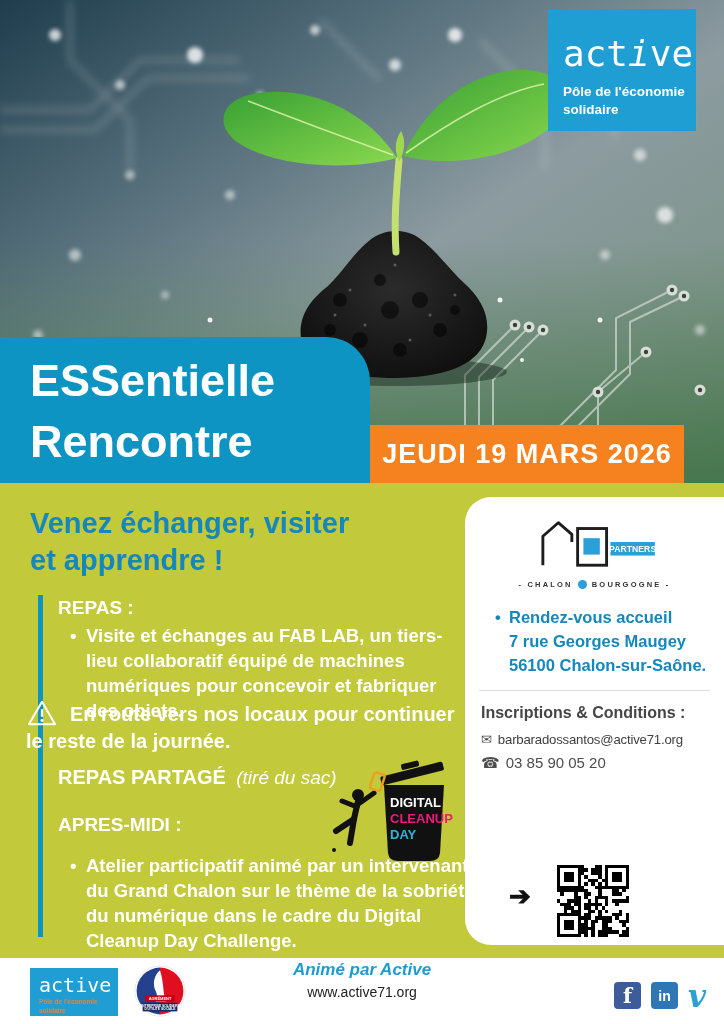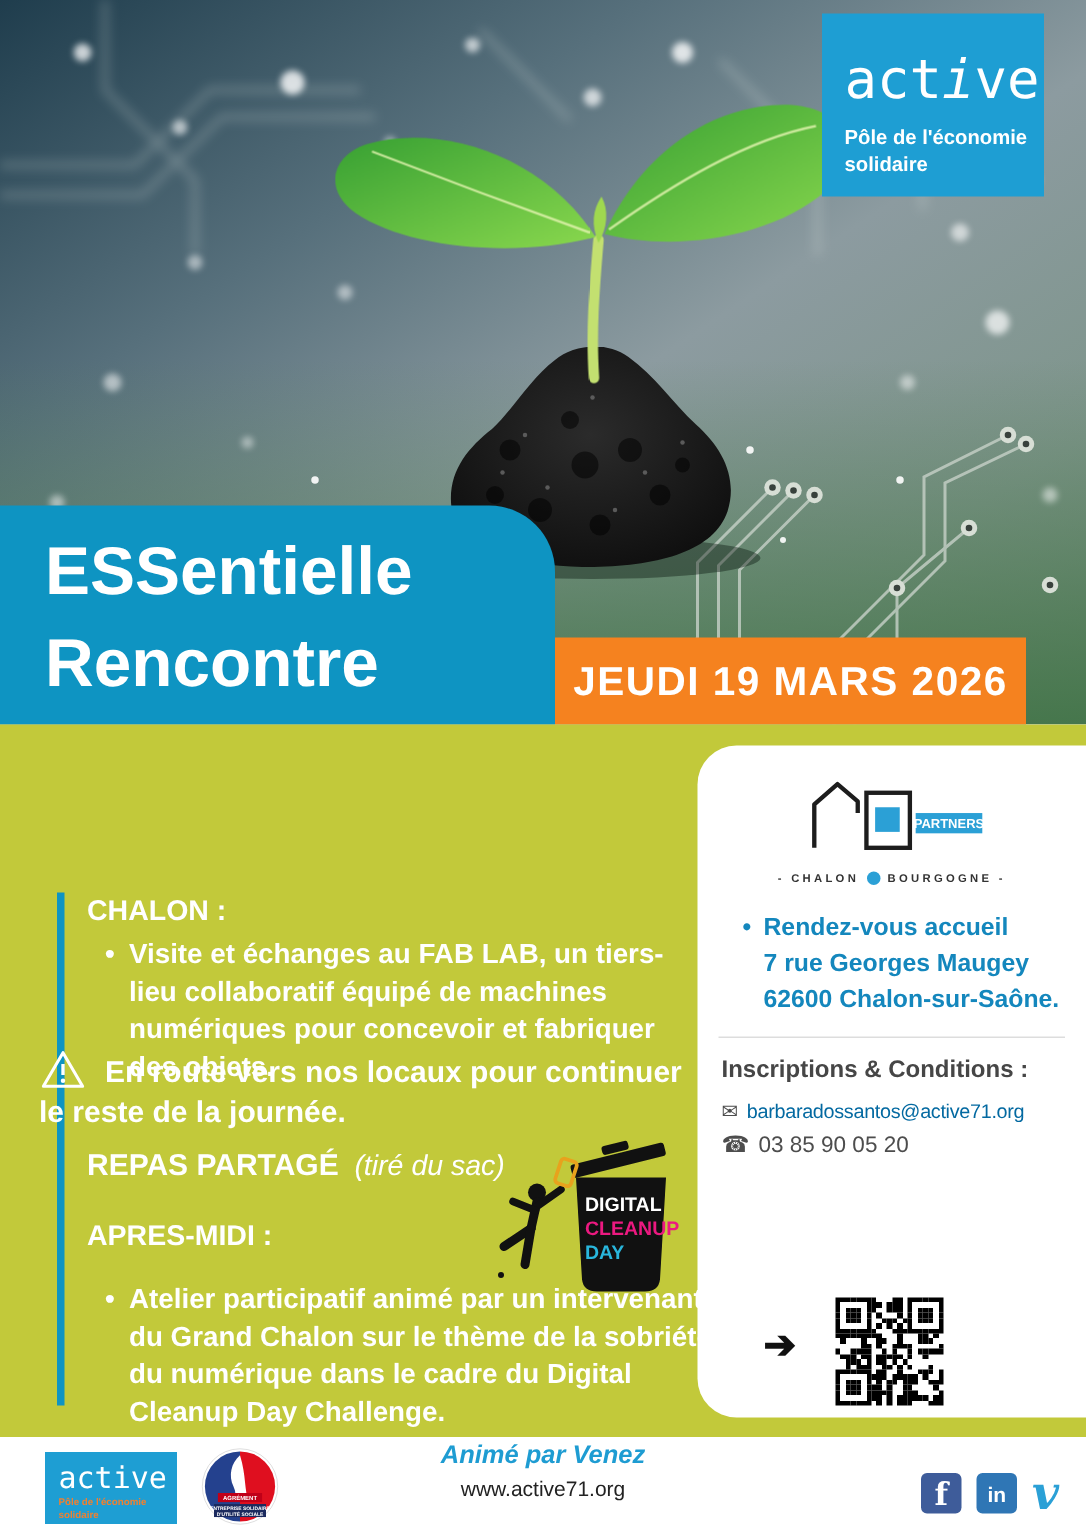--- a/index.html
+++ b/index.html
@@ -50,21 +50,21 @@
   .usi-dot{width:9px;height:9px;border-radius:50%;background:#2BA0D6;display:inline-block;}
   .sched{list-style:none;margin:16px 0 0;padding:0 6px 0 30px;color:#1487BD;font-weight:bold;font-size:16.5px;line-height:24px;}
   .sched li{position:relative;padding-left:14px;}
   .sched li::before{content:"\2022";position:absolute;left:0;}
   .divider{height:1px;background:#ddd;margin:13px 14px 11px;}
   .insc{padding:0 16px;color:#4d4d4d;font-size:15px;line-height:22px;}
   .insc-title{font-weight:bold;font-size:16px;color:#464646;margin-bottom:5px;}
   .line{margin-bottom:1px;}
   .ic{margin-right:6px;}
   .email{font-size:13.2px;letter-spacing:-0.2px;}
-  .email a{color:#0369a1;text-decoration:none;}
+  .email a{color:#404040;text-decoration:none;}
   .cond{line-height:21px;}
   .arrow{position:absolute;left:44px;top:384px;font-size:26px;font-weight:bold;color:#111;}
   .qr{position:absolute;left:92px;top:368px;width:72px;height:72px;background:#fff;display:grid;
       grid-template-rows:repeat(21,1fr);grid-template-columns:repeat(21,1fr);}
   .qr i{background:#000;display:block;}
 
   
   .footer{position:absolute;left:0;top:958px;width:724px;height:66px;background:#fff;}
   .mini-logo{position:absolute;left:30px;top:10px;width:88px;height:48px;background:#1E9ED3;color:#fff;}
   .mini-word{position:absolute;left:9px;top:5px;font-family:"DejaVu Sans Mono",monospace;font-size:20px;}
@@ -251,22 +251,26 @@
   </div>
 
   <div class="title-banner">
     <div>ESSentielle</div>
     <div>Rencontre</div>
   </div>
 
   <div class="date-banner">JEUDI 19 MARS 2026</div>
 
   <div class="green">
+    <h2 class="headline">
+      <span>Venez échanger, visiter</span><br>
+      <span>et apprendre !</span>
+    </h2>
     <div class="vbar"></div>
-    <div class="label matin-label">CHALON :</div>
+    <div class="label matin-label">REPAS :</div>
     <div class="bullet matin-bullet"><span>Visite et échanges au FAB LAB, un tiers-lieu collaboratif équipé de machines numériques pour concevoir et fabriquer des objets.</span></div>
     <div class="warning">
       <svg width="32" height="28" viewBox="0 0 34 30">
         <path d="M17,3 L31,27 H3 Z" fill="none" stroke="#fff" stroke-width="2.2" stroke-linejoin="round"></path>
         <line x1="17" y1="11" x2="17" y2="19" stroke="#fff" stroke-width="2.4"></line>
         <circle cx="17" cy="23" r="1.6" fill="#fff"></circle>
       </svg><span>En route vers nos locaux pour continuer le reste de la journée.</span>
     </div>
     <div class="repas">
       <span class="b">REPAS PARTAGÉ</span>
@@ -313,21 +317,21 @@
         <span>- CHALON</span>
         <span class="usi-dot"></span>
         <span>BOURGOGNE -</span>
       </div>
     </div>
 
     <ul class="sched">
       <li>
         <span>Rendez-vous accueil</span>
         <div>7 rue Georges Maugey</div>
-        <div>62600 Chalon-sur-Saône.</div>
+        <div>56100 Chalon-sur-Saône.</div>
       </li>
     </ul>
 
     <div class="divider"></div>
 
     <div class="insc">
       <div class="insc-title">Inscriptions &amp; Conditions :</div>
       <div class="line email">
         <span class="ic">✉</span><a>barbaradossantos@active71.org</a>
       </div>
@@ -607,21 +611,21 @@
       <path d="M30,3 A27,27 0 0 1 30,57 Z" fill="#df0f1f"></path>
       <path d="M30,6 C23,12 21,22 25,30 C27,34 27,38 25,42 L37,42 C33,33 35,22 30,6 Z" fill="#fff"></path>
       <rect x="13" y="35" width="34" height="7" fill="#c00018"></rect>
       <text x="30" y="40.4" text-anchor="middle" font-family="Liberation Sans,sans-serif" font-weight="bold" font-size="4.6" fill="#fff">AGRÉMENT</text>
       <rect x="10" y="43.5" width="40" height="10" fill="#1b2a5e"></rect>
       <text x="30" y="48" text-anchor="middle" font-family="Liberation Sans,sans-serif" font-weight="bold" font-size="3.8" fill="#fff">ENTREPRISE SOLIDAIRE</text>
       <text x="30" y="52.4" text-anchor="middle" font-family="Liberation Sans,sans-serif" font-weight="bold" font-size="3.8" fill="#fff">D'UTILITÉ SOCIALE</text>
     </svg>
 
     <div class="footer-center">
-      <div class="fc-line">Animé par Venez</div>
+      <div class="fc-line">Animé par Active</div>
       <div class="fc-site">www.active71.org</div>
     </div>
 
     <div class="social">
       <a class="soc fb">
           <span>f</span>
         </a>
       <a class="soc li">
           <span>in</span>
         </a>

